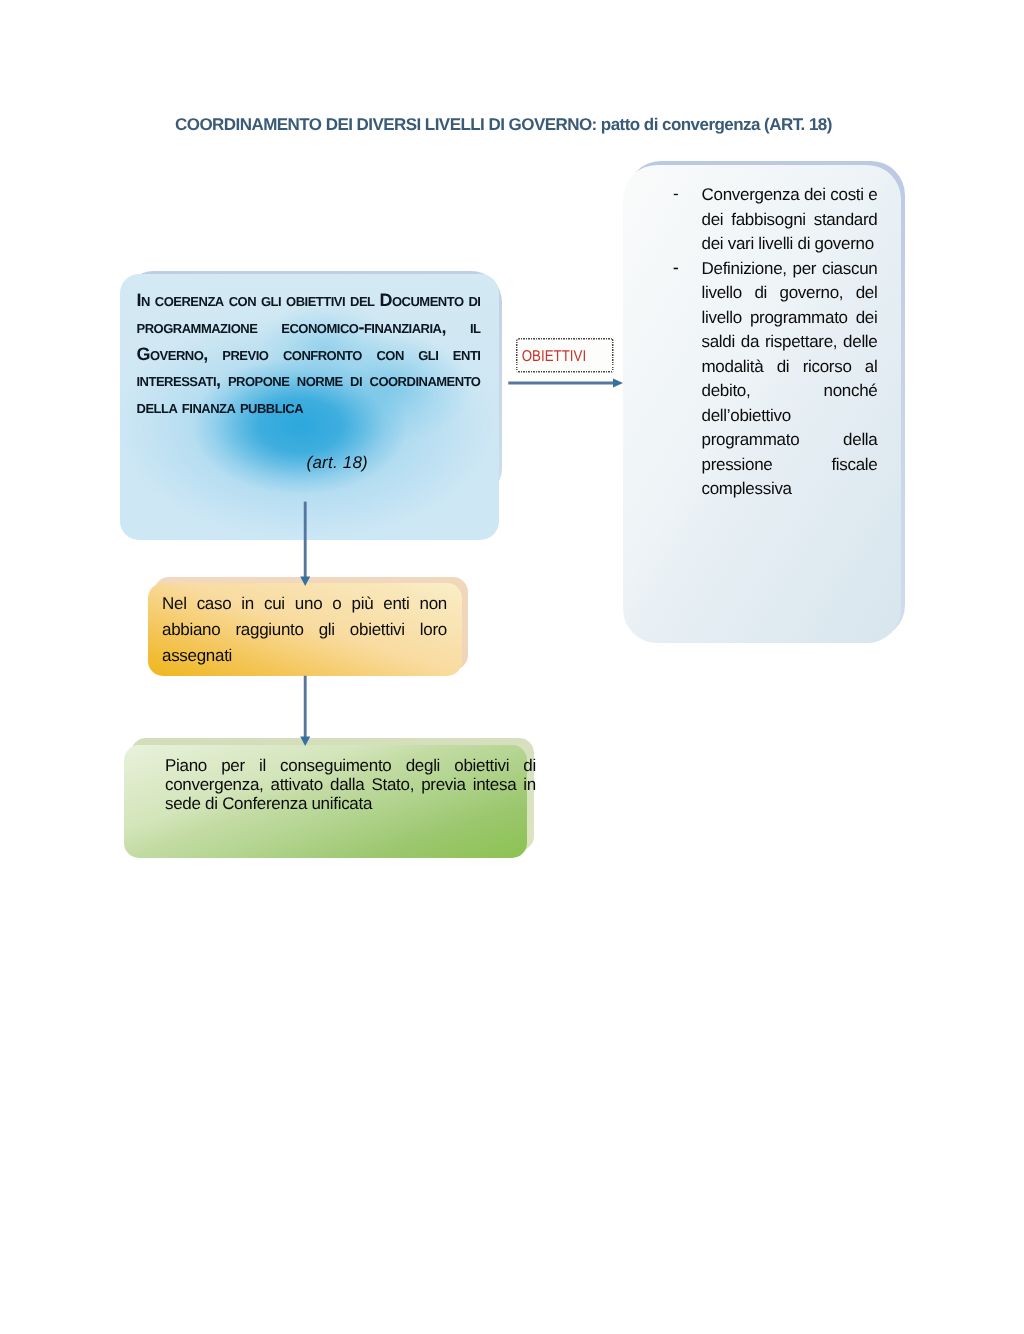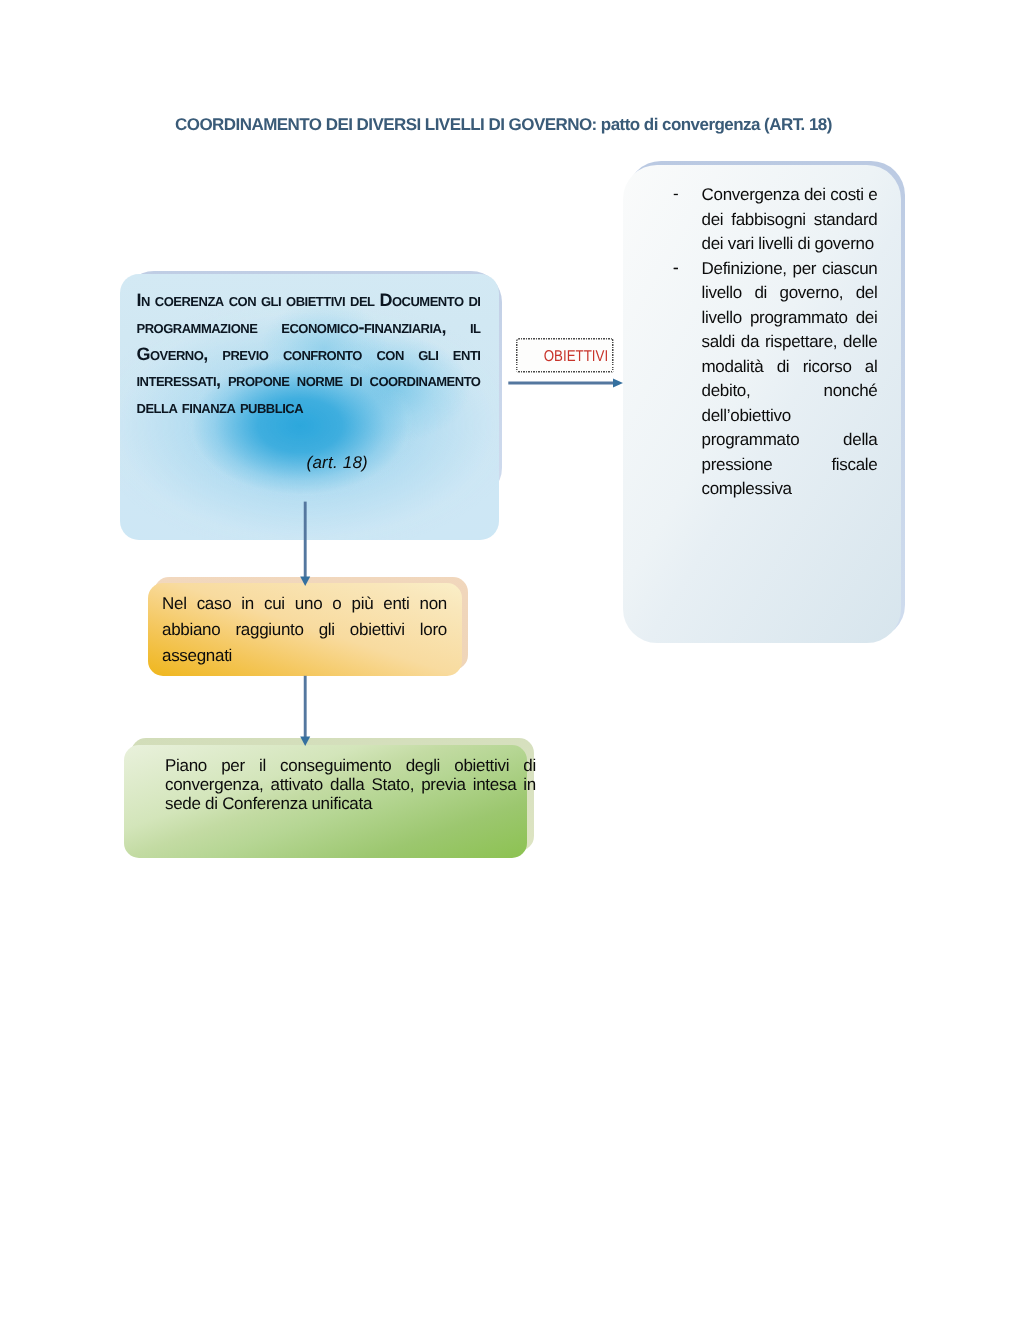--- a/index.html
+++ b/index.html
@@ -32,21 +32,21 @@
   #right-panel{left:623px;top:165px;width:278px;height:478px;border-radius:34px;
     background:linear-gradient(120.9deg,#fafbfb 0%,#edf3f6 45%,#e7eff4 55%,#d7e5ed 100%);}
 
   #right-panel ul{margin:0;padding:0;list-style:none;position:absolute;left:50px;top:18px;width:204.5px;}
   #right-panel li{position:relative;padding-left:28.5px;color:#0c0c0c;font-size:17px;line-height:24.5px;
     text-align:justify;letter-spacing:-0.3px;}
   #right-panel li .bl{position:absolute;left:0;top:-1px;}
 
   
   #obiettivi{left:515.5px;top:337.5px;width:98px;height:35px;border:0;border-radius:4px;
-    display:flex;align-items:center;justify-content:flex-end;color:#c8342b;font-size:15.7px;letter-spacing:0;
+    display:flex;align-items:center;justify-content:flex-start;color:#c8342b;font-size:15.7px;letter-spacing:0;
     background-color:#fdfdfc;
     background-image:
       repeating-linear-gradient(90deg,#4a4a4a 0 1.25px,rgba(0,0,0,0) 1.25px 2.5px),
       repeating-linear-gradient(90deg,#4a4a4a 0 1.25px,rgba(0,0,0,0) 1.25px 2.5px),
       repeating-linear-gradient(0deg,#4a4a4a 0 1.25px,rgba(0,0,0,0) 1.25px 2.5px),
       repeating-linear-gradient(0deg,#4a4a4a 0 1.25px,rgba(0,0,0,0) 1.25px 2.5px);
     background-size:100% 1.5px, 100% 1.5px, 1.5px 100%, 1.5px 100%;
     background-position:0 0, 0 100%, 0 0, 100% 0;
     background-repeat:no-repeat;}
   #obiettivi > span{display:inline-block;transform:scaleX(0.85) translateY(1.5px);transform-origin:center;white-space:nowrap;}

